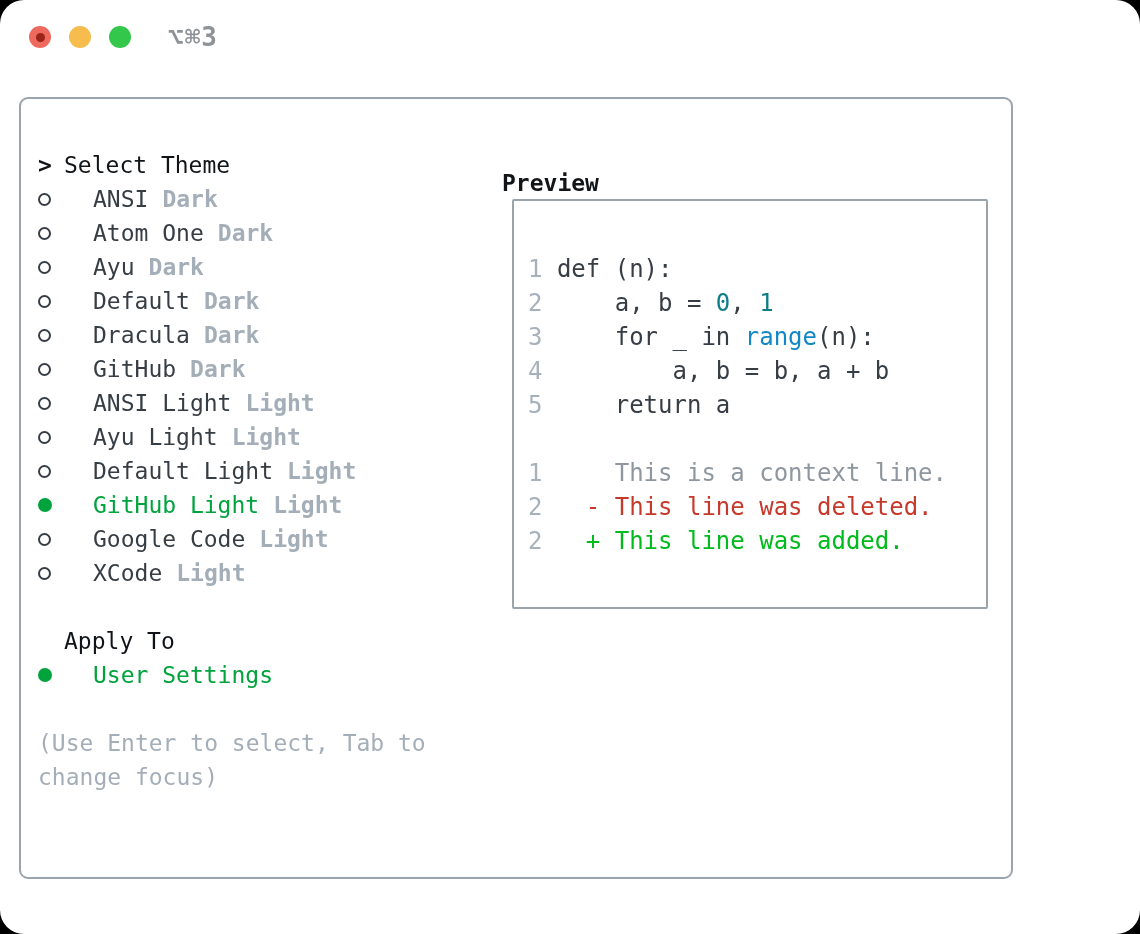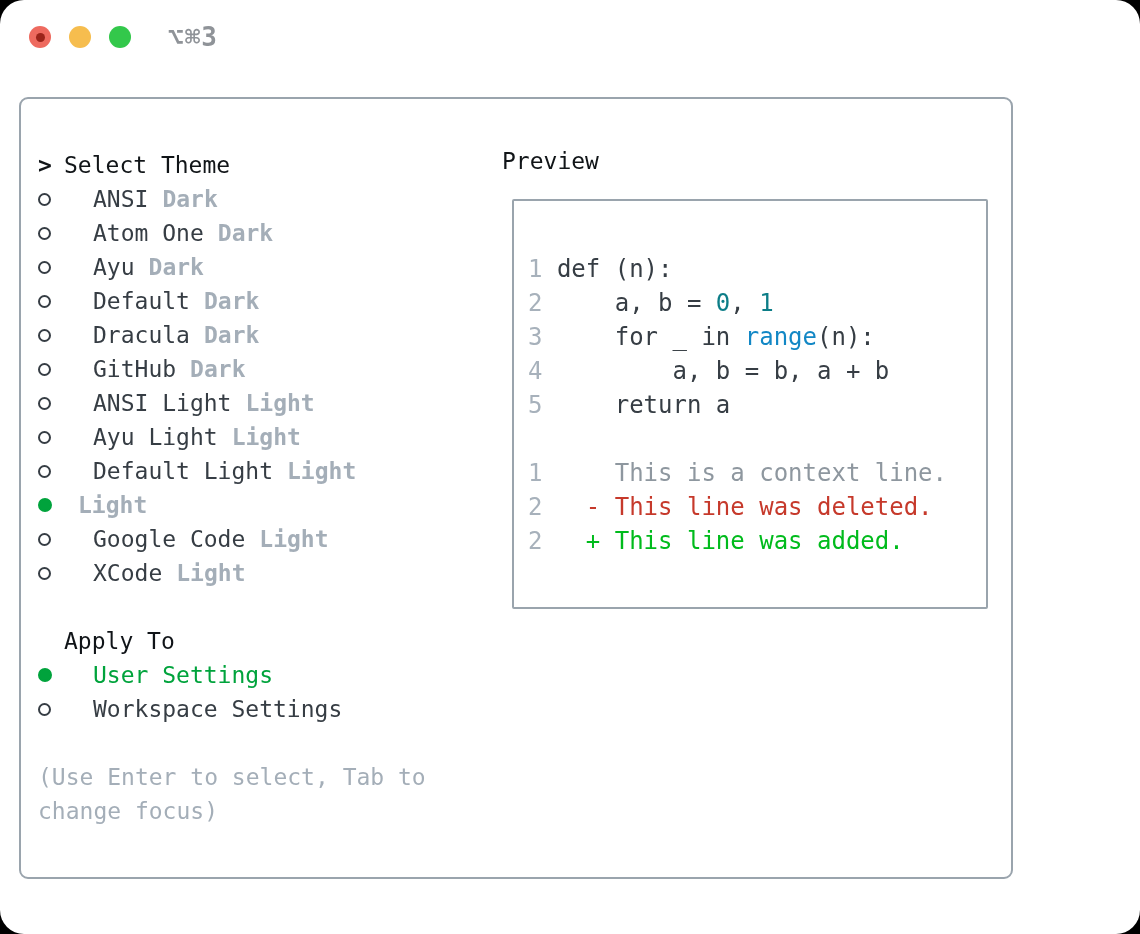--- a/index.html
+++ b/index.html
@@ -26,22 +26,22 @@
   .prompt{font-weight:bold;color:var(--heading);}
   .header-text{font-weight:normal;color:var(--heading);text-align:right;}
   .dot{width:13px;height:13px;border:2px solid var(--fg);border-radius:50%;box-sizing:border-box;}
   .dot.sel{background:var(--accent);border-color:var(--accent);width:14px;height:14px;}
   .label{color:var(--fg);margin-left:29px;}
   .label.sel{color:var(--accent);}
   .variant{color:var(--muted);margin-left:14px;font-weight:bold;}
   .apply-title{color:#101418;}
   .hint-line{color:var(--muted);}
   
-  .preview-title{position:absolute;left:481px;top:45px;font-size:23px;line-height:34px;
-                 font-weight:normal;color:var(--heading);}
+  .preview-title{position:absolute;left:481px;top:67px;font-size:23px;line-height:34px;
+                 font-weight:bold;color:var(--heading);}
   .preview-box{position:absolute;left:491px;top:100px;width:476px;height:410px;
                border:2px solid var(--panel_border);box-sizing:border-box;border-radius:2px;}
   .code{position:absolute;left:14px;top:51px;font-size:24px;line-height:34px;}
   .code-line{display:flex;height:34px;align-items:center;white-space:pre;}
   .ln{display:inline-block;width:2ch;color:var(--linenum);flex:none;}
   .c-fg{color:var(--fg);}
   .c-func{color:var(--func_red);}
   .c-num{color:var(--num_teal);}
   .c-builtin{color:var(--builtin_blue);}
   .c-context{color:var(--context_gray);}
@@ -72,32 +72,31 @@
       <div id="theme-list">
           <div class="row"><span class="prefix"><span class="dot"></span></span><span class="label">ANSI</span><span class="variant">Dark</span></div>
           <div class="row"><span class="prefix"><span class="dot"></span></span><span class="label">Atom One</span><span class="variant">Dark</span></div>
           <div class="row"><span class="prefix"><span class="dot"></span></span><span class="label">Ayu</span><span class="variant">Dark</span></div>
           <div class="row"><span class="prefix"><span class="dot"></span></span><span class="label">Default</span><span class="variant">Dark</span></div>
           <div class="row"><span class="prefix"><span class="dot"></span></span><span class="label">Dracula</span><span class="variant">Dark</span></div>
           <div class="row"><span class="prefix"><span class="dot"></span></span><span class="label">GitHub</span><span class="variant">Dark</span></div>
           <div class="row"><span class="prefix"><span class="dot"></span></span><span class="label">ANSI Light</span><span class="variant">Light</span></div>
           <div class="row"><span class="prefix"><span class="dot"></span></span><span class="label">Ayu Light</span><span class="variant">Light</span></div>
           <div class="row"><span class="prefix"><span class="dot"></span></span><span class="label">Default Light</span><span class="variant">Light</span></div>
-          <div class="row"><span class="prefix"><span class="dot sel"></span></span><span class="variant">Light</span></div>
+          <div class="row"><span class="prefix"><span class="dot sel"></span></span><span class="label sel">GitHub Light</span><span class="variant">Light</span></div>
           <div class="row"><span class="prefix"><span class="dot"></span></span><span class="label">Google Code</span><span class="variant">Light</span></div>
           <div class="row"><span class="prefix"><span class="dot"></span></span><span class="label">XCode</span><span class="variant">Light</span></div>
         </div>
       <div class="row"></div>
       <div class="row">
         <span class="prefix"></span>
         <span class="apply-title">Apply To</span>
       </div>
       <div id="apply-list">
           <div class="row"><span class="prefix"><span class="dot sel"></span></span><span class="label sel">User Settings</span></div>
-          <div class="row"><span class="prefix"><span class="dot"></span></span><span class="label">Workspace Settings</span></div>
         </div>
       <div class="row"></div>
       <div id="hint">
           <div class="row hint-line">(Use Enter to select, Tab to</div>
           <div class="row hint-line">change focus)</div>
         </div>
     </div>
 
     <div class="preview-title">Preview</div>
     <div class="preview-box">

